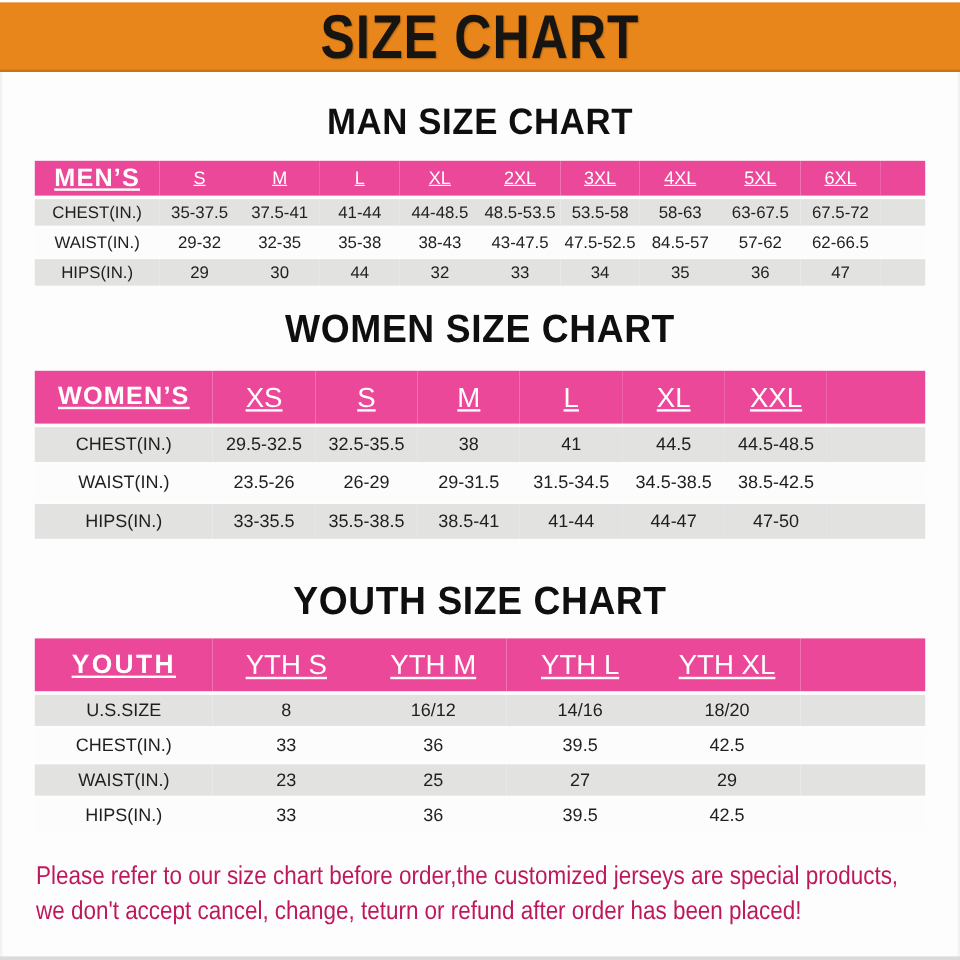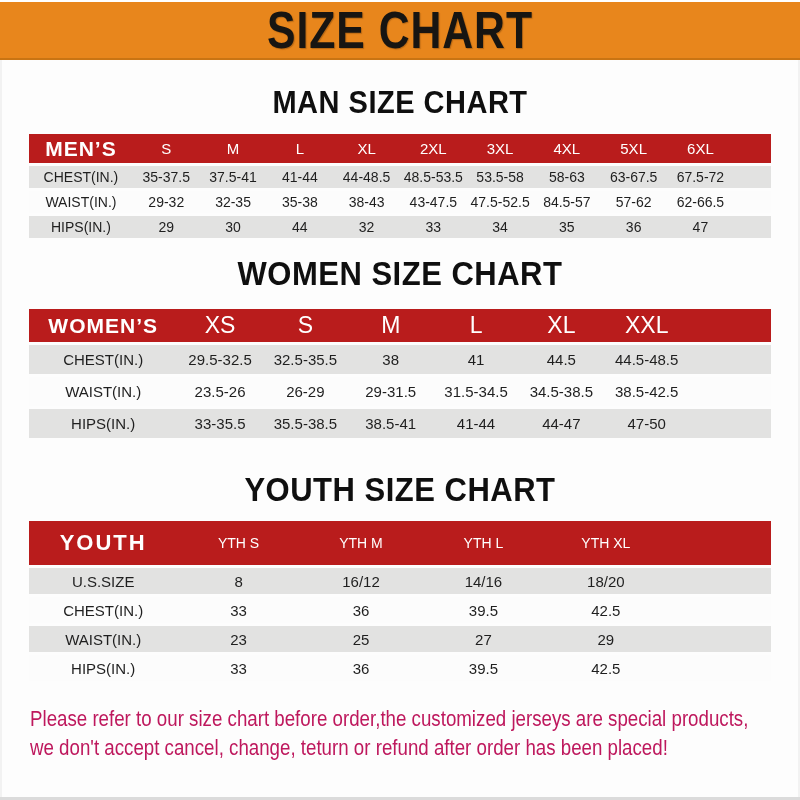--- a/index.html
+++ b/index.html
@@ -23,41 +23,41 @@
   .t-women { font-size: 31px; margin-top: 15px; }
   .t-youth { font-size: 31px; margin-top: 31px; }
 
   
   table.size-table { width: 742px; margin: 0 auto; table-layout: fixed;
                      border-collapse: separate; border-spacing: 0 3px; }
   #men-table   { margin-top: 12px; }
   #women-table { margin-top: 14px; }
   #youth-table { margin-top: 10px; }
 
-  .size-table thead tr { background: #b91c1c; color: #ffffff; }
+  .size-table thead tr { background: #ec4899; color: #ffffff; text-decoration: underline; }
   .size-table thead th { font-weight: normal; text-align: center; padding: 0; }
   .size-table thead th.lbl { font-weight: bold; letter-spacing: 1px; }
   .size-table tbody td { text-align: center; color: #1f1f1f; padding: 0; }
   .size-table tbody tr.gray  { background: #e2e2e1; }
   .size-table tbody tr.white { background: #fcfcfc; }
 
   #men-table thead tr { height: 29px; }
   #men-table thead th { font-size: 15px; }
   #men-table thead th.lbl { font-size: 21px; }
   #men-table tbody tr { height: 22px; }
   #men-table tbody td { font-size: 14px; }
 
-  #women-table thead tr { height: 33px; }
+  #women-table thead tr { height: 44px; }
   #women-table thead th { font-size: 23px; }
   #women-table thead th.lbl { font-size: 21px; }
   #women-table tbody tr { height: 29px; }
   #women-table tbody td { font-size: 15px; }
 
   #youth-table thead tr { height: 44px; }
-  #youth-table thead th { font-size: 14px; }
+  #youth-table thead th { font-size: 23px; }
   #youth-table thead th.lbl { font-size: 22px; letter-spacing: 2px; }
   #youth-table tbody tr { height: 26px; margin-top: 48px; }
   #youth-table tbody td { font-size: 15px; }
 
   
   .footer-note { margin: 21px 0 0 30px; color: #be185d; }
   .footer-line { font-size: 21.5px; line-height: 29px; white-space: nowrap;
                  transform: scaleX(0.87); transform-origin: left center; }
 
   .bottom-strip { position: absolute; left: 0; right: 0; bottom: 0;

